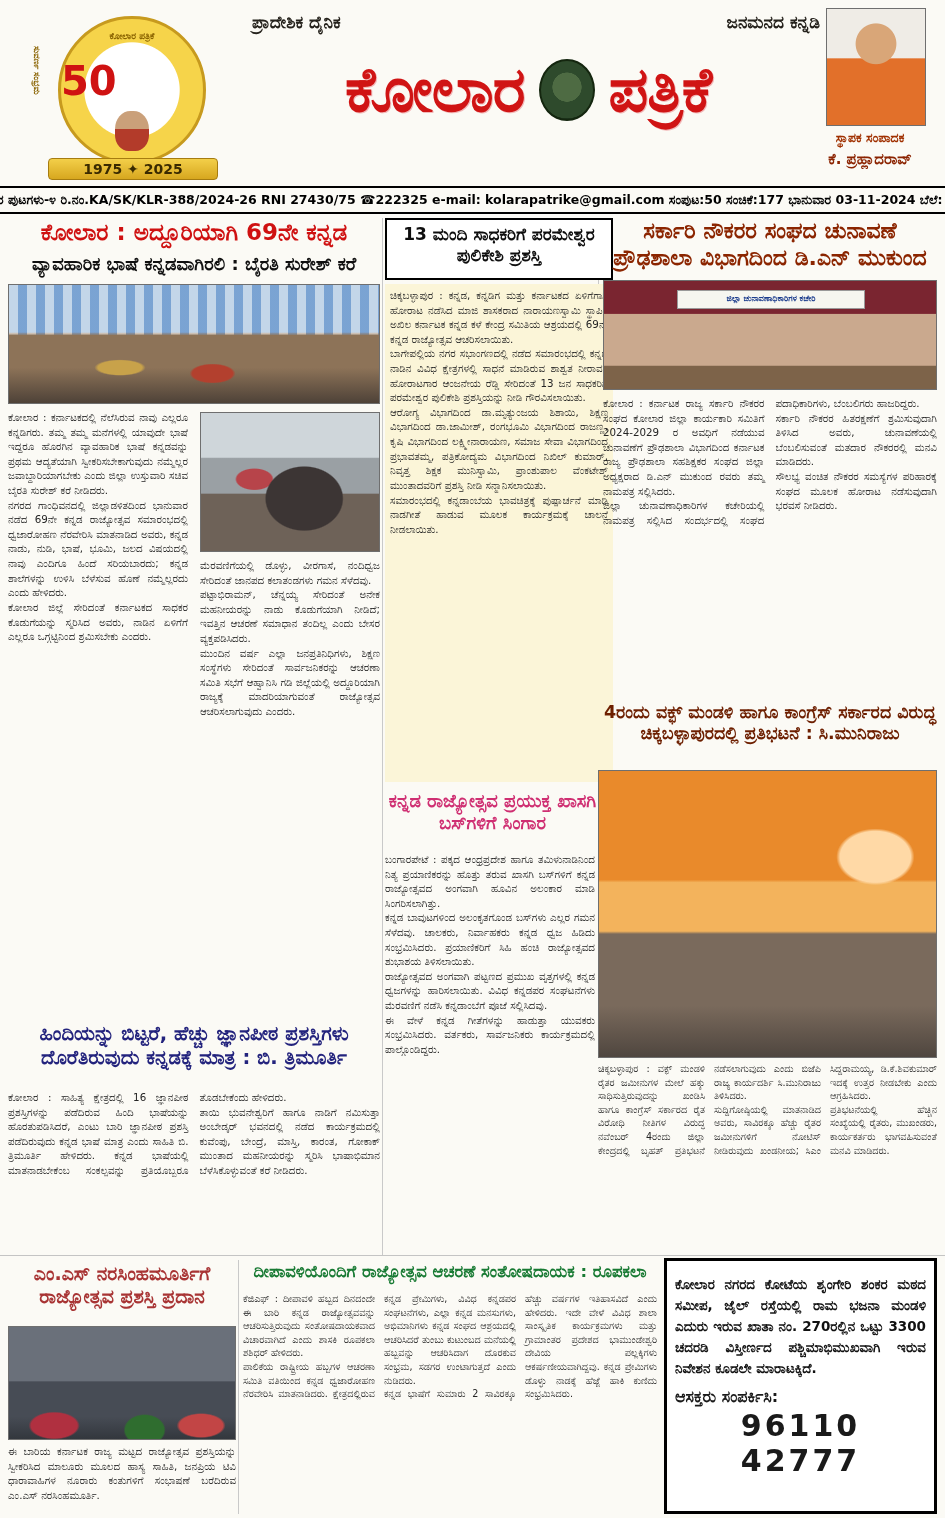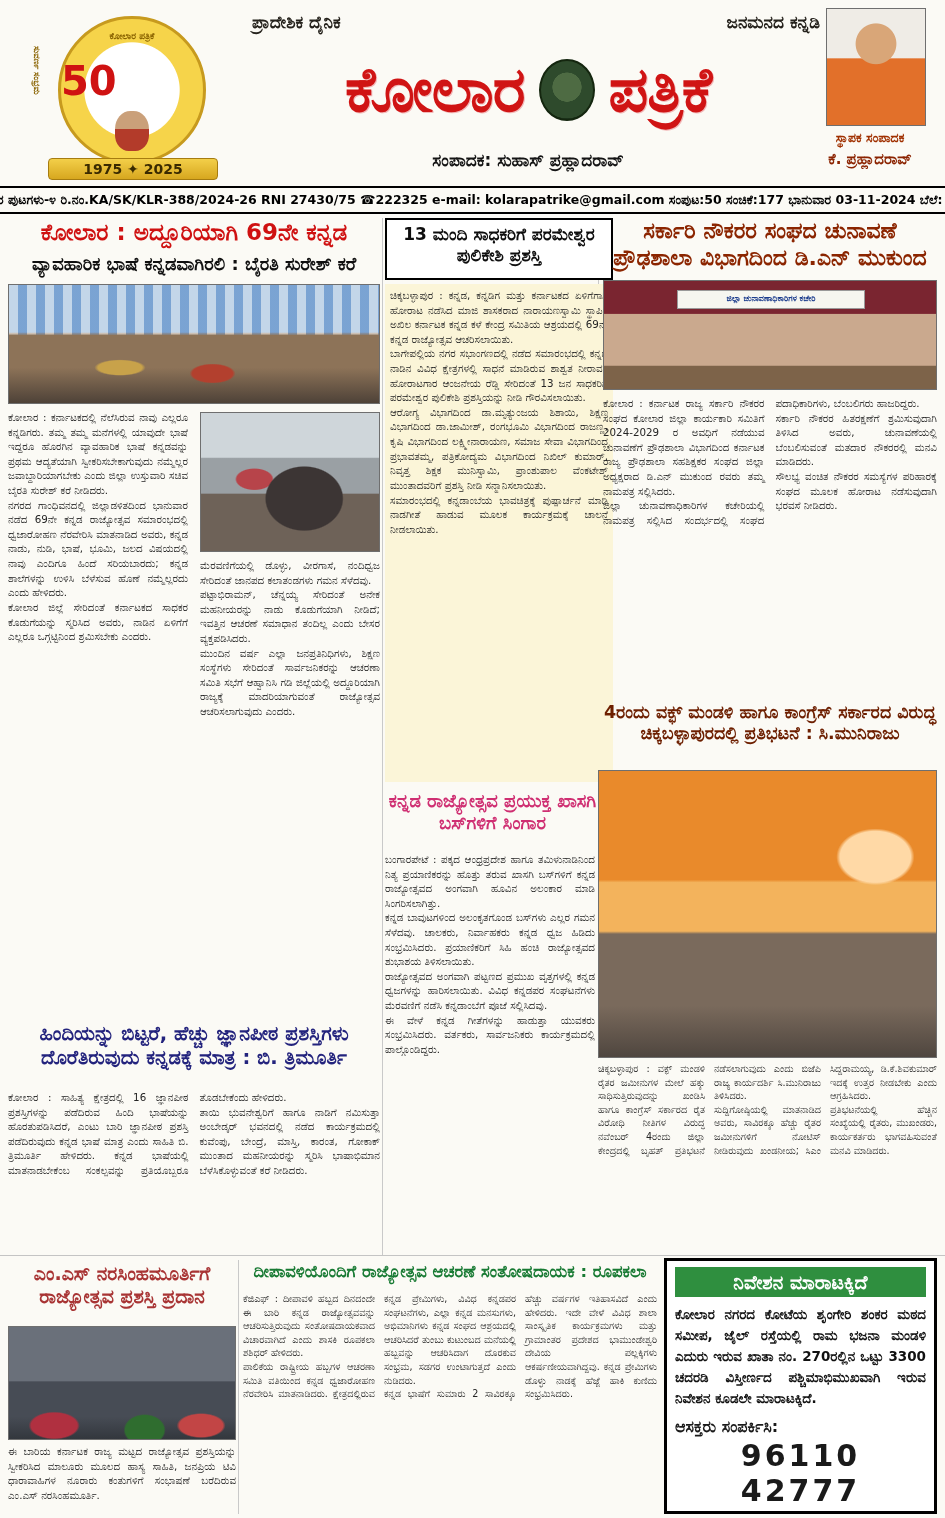--- a/index.html
+++ b/index.html
@@ -131,21 +131,20 @@
 
   <div class="abs tagline" style="left:252px;top:12px;width:200px;">ಪ್ರಾದೇಶಿಕ ದೈನಿಕ</div>
   <div class="abs tagline" style="left:620px;top:12px;width:200px;text-align:right;">ಜನಮನದ ಕನ್ನಡಿ</div>
 
   <div class="abs title-row" style="left:248px;top:36px;width:560px;height:108px;">
     <span class="title-word">ಕೋಲಾರ</span>
     <span class="emblem"></span>
     <span class="title-word">ಪತ್ರಿಕೆ</span>
   </div>
 
-  <div class="abs editor-line" style="left:318px;top:150px;width:420px;text-align:center;">ಸಂಪಾದಕ: ಸುಹಾಸ್ ಪ್ರಹ್ಲಾದರಾವ್</div>
 
   <div class="abs photo photo-founder" style="left:826px;top:8px;width:100px;height:118px;"></div>
   <div class="abs founder-label" style="left:796px;top:130px;width:148px;text-align:center;">ಸ್ಥಾಪಕ ಸಂಪಾದಕ</div>
   <div class="abs founder-name" style="left:796px;top:150px;width:148px;text-align:center;">ಕೆ. ಪ್ರಹ್ಲಾದರಾವ್</div>
 </div>
 
 <div class="abs infobar" style="left:0;top:186px;width:945px;height:28px;">ಕೋಲಾರ ಪುಟಗಳು-೪ ರಿ.ನಂ.KA/SK/KLR-388/2024-26 RNI 27430/75 ☎222325 e-mail: kolarapatrike@gmail.com ಸಂಪುಟ:50 ಸಂಚಿಕೆ:177 ಭಾನುವಾರ 03-11-2024 ಬೆಲೆ: 2-00</div>
 
 <div class="abs rule-v" style="left:382px;top:218px;height:1037px;"></div>
 <div class="abs rule-v" style="left:598px;top:218px;height:550px;"></div>
@@ -197,17 +196,16 @@
 <div class="abs hl hl-g center" style="left:8px;top:1262px;width:228px;height:60px;">ಎಂ.ಎಸ್ ನರಸಿಂಹಮೂರ್ತಿಗೆ ರಾಜ್ಯೋತ್ಸವ ಪ್ರಶಸ್ತಿ ಪ್ರದಾನ</div>
 <div class="abs photo photo-award" style="left:8px;top:1326px;width:228px;height:114px;"></div>
 <div class="abs body-text" style="left:8px;top:1444px;width:228px;height:70px;">ಈ ಬಾರಿಯ ಕರ್ನಾಟಕ ರಾಜ್ಯ ಮಟ್ಟದ ರಾಜ್ಯೋತ್ಸವ ಪ್ರಶಸ್ತಿಯನ್ನು ಸ್ವೀಕರಿಸಿದ ಮಾಲೂರು ಮೂಲದ ಹಾಸ್ಯ ಸಾಹಿತಿ, ಜನಪ್ರಿಯ ಟಿವಿ ಧಾರಾವಾಹಿಗಳ ನೂರಾರು ಕಂತುಗಳಿಗೆ ಸಂಭಾಷಣೆ ಬರೆದಿರುವ ಎಂ.ಎಸ್ ನರಸಿಂಹಮೂರ್ತಿ.</div>
 
 <div class="abs hl hl-h center" style="left:243px;top:1262px;width:414px;height:26px;">ದೀಪಾವಳಿಯೊಂದಿಗೆ ರಾಜ್ಯೋತ್ಸವ ಆಚರಣೆ ಸಂತೋಷದಾಯಕ : ರೂಪಕಲಾ</div>
 <div class="abs body-text cols3" style="left:243px;top:1292px;width:414px;height:222px;font-size:9.6px;">ಕೆಜಿಎಫ್ : ದೀಪಾವಳಿ ಹಬ್ಬದ ದಿನದಂದೇ ಈ ಬಾರಿ ಕನ್ನಡ ರಾಜ್ಯೋತ್ಸವವನ್ನು ಆಚರಿಸುತ್ತಿರುವುದು ಸಂತೋಷದಾಯಕವಾದ ವಿಚಾರವಾಗಿದೆ ಎಂದು ಶಾಸಕಿ ರೂಪಕಲಾ ಶಶಿಧರ್ ಹೇಳಿದರು.
 ಪಾಲಿಕೆಯ ರಾಷ್ಟ್ರೀಯ ಹಬ್ಬಗಳ ಆಚರಣಾ ಸಮಿತಿ ವತಿಯಿಂದ ಕನ್ನಡ ಧ್ವಜಾರೋಹಣ ನೆರವೇರಿಸಿ ಮಾತನಾಡಿದರು. ಕ್ಷೇತ್ರದಲ್ಲಿರುವ ಕನ್ನಡ ಪ್ರೇಮಿಗಳು, ವಿವಿಧ ಕನ್ನಡಪರ ಸಂಘಟನೆಗಳು, ಎಲ್ಲಾ ಕನ್ನಡ ಮನಸುಗಳು, ಅಭಿಮಾನಿಗಳು ಕನ್ನಡ ಸಂಘದ ಆಶ್ರಯದಲ್ಲಿ ಆಚರಿಸಿದರೆ ತುಂಬು ಕುಟುಂಬದ ಮನೆಯಲ್ಲಿ ಹಬ್ಬವನ್ನು ಆಚರಿಸಿದಾಗ ದೊರಕುವ ಸಂಭ್ರಮ, ಸಡಗರ ಉಂಟಾಗುತ್ತದೆ ಎಂದು ನುಡಿದರು.
 ಕನ್ನಡ ಭಾಷೆಗೆ ಸುಮಾರು 2 ಸಾವಿರಕ್ಕೂ ಹೆಚ್ಚು ವರ್ಷಗಳ ಇತಿಹಾಸವಿದೆ ಎಂದು ಹೇಳಿದರು. ಇದೇ ವೇಳೆ ವಿವಿಧ ಶಾಲಾ ಸಾಂಸ್ಕೃತಿಕ ಕಾರ್ಯಕ್ರಮಗಳು ಮತ್ತು ಗ್ರಾಮಾಂತರ ಪ್ರದೇಶದ ಭಾಮುಂಡೇಶ್ವರಿ ದೇವಿಯ ಪಲ್ಲಕ್ಕಿಗಳು ಆಕರ್ಷಣೀಯವಾಗಿದ್ದವು. ಕನ್ನಡ ಪ್ರೇಮಿಗಳು ಡೊಳ್ಳು ನಾಡಕ್ಕೆ ಹೆಜ್ಜೆ ಹಾಕಿ ಕುಣಿದು ಸಂಭ್ರಮಿಸಿದರು.</div>
 
 <div class="abs ad-box" style="left:664px;top:1258px;width:273px;height:256px;">
-  <div class="ad-title">ನಿವೇಶನ ಮಾರಾಟಕ್ಕಿದೆ</div>
   <div class="ad-body">ಕೋಲಾರ ನಗರದ ಕೋಟೆಯ ಶೃಂಗೇರಿ ಶಂಕರ ಮಠದ ಸಮೀಪ, ಜೈಲ್ ರಸ್ತೆಯಲ್ಲಿ ರಾಮ ಭಜನಾ ಮಂಡಳಿ ಎದುರು ಇರುವ ಖಾತಾ ನಂ. 270ರಲ್ಲಿನ ಒಟ್ಟು 3300 ಚದರಡಿ ವಿಸ್ತೀರ್ಣದ ಪಶ್ಚಿಮಾಭಿಮುಖವಾಗಿ ಇರುವ ನಿವೇಶನ ಕೂಡಲೇ ಮಾರಾಟಕ್ಕಿದೆ.</div>
   <div class="ad-contact">ಆಸಕ್ತರು ಸಂಪರ್ಕಿಸಿ:</div>
   <div class="ad-phone">96110 42777</div>
 </div>
 
 </body></html>

